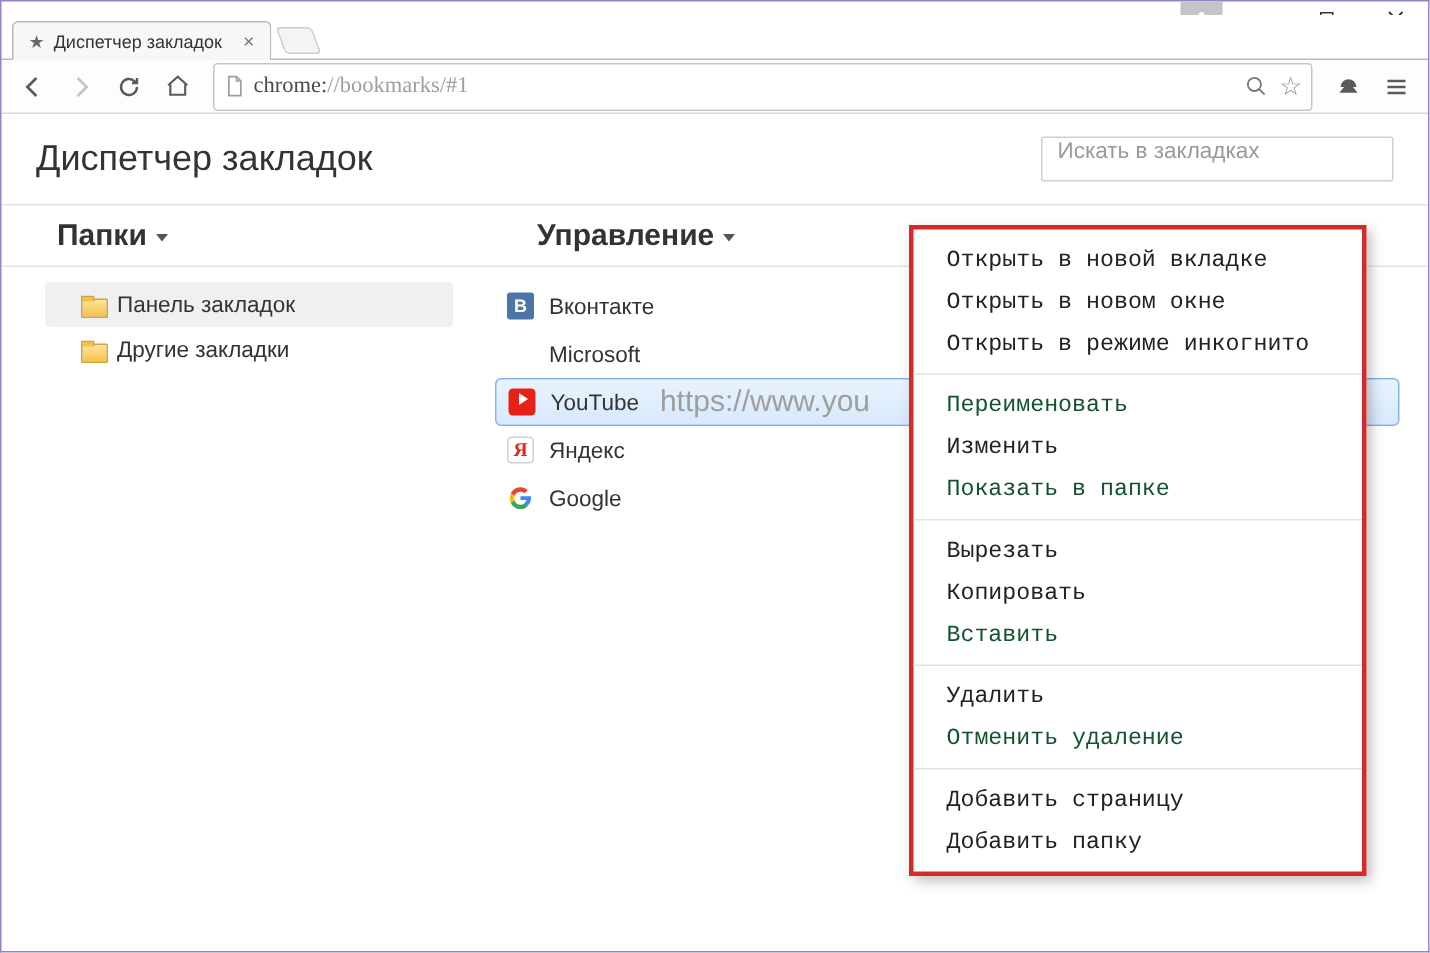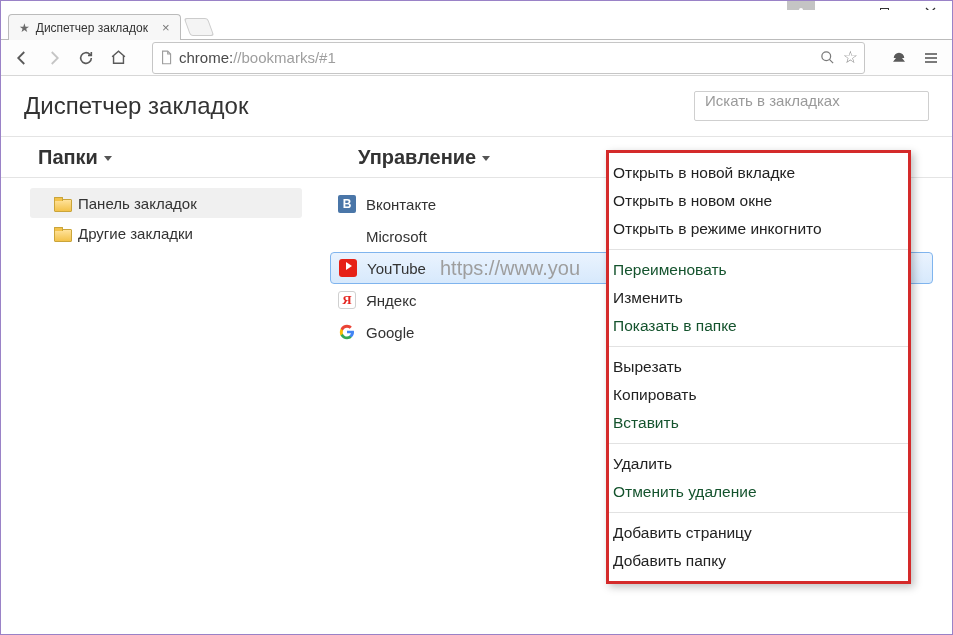--- a/index.html
+++ b/index.html
@@ -77,27 +77,28 @@
   .tb-btn {
     width:28px;height:28px;display:flex;align-items:center;justify-content:center;
     color:#5f5f5f; border-radius:3px;
   }
   .tb-btn.disabled { color:#bdbdbd; }
   .omnibox {
     flex:1;
     height:32px;
     border:1px solid #c6c6c6;
     border-radius:3px;
-    margin: 0 16px;
+    margin: 0 6px;
     display:flex; align-items:center;
     padding: 0 6px;
     background:#fff;
     gap:6px;
     color:#7d7d7d;
     font-size:15px;
+    font-family:Liberation Serif, serif;
   }
   .omnibox .page-icon { color:#9e9e9e; display:flex; }
   .omnibox .addr .dim { color:#9e9e9e; }
   .omnibox .addr .dark { color:#4a4a4a; }
   .omni-right { margin-left:auto; display:flex; gap:8px; align-items:center;}
   
   .bm-header {
     height: 60px;
     display:flex; align-items:center;
     padding: 0 24px;
@@ -232,23 +233,24 @@
     left: 606px;
     top: 150px;
     width: 305px;
     background:#fff;
     border:3px solid #d42a2a;
     box-shadow: 3px 3px 8px rgba(0,0,0,.25);
     padding: 6px 0;
     z-index: 100;
   }
   .ctx-item {
-    padding: 5px 4px;
+    padding: 5px 22px;
     font-size:15.5px;
     color:#222;
+    font-family:Liberation Mono, monospace;
   }
   .ctx-item.disabled { color:#14532d; }
   .ctx-sep {
     height:1px; background:#e2e2e2; margin:6px 0;
   }
   
   .window-frame{
     position:absolute; inset:0;
     border:1px solid #9a82c7;
     border-top:none;

